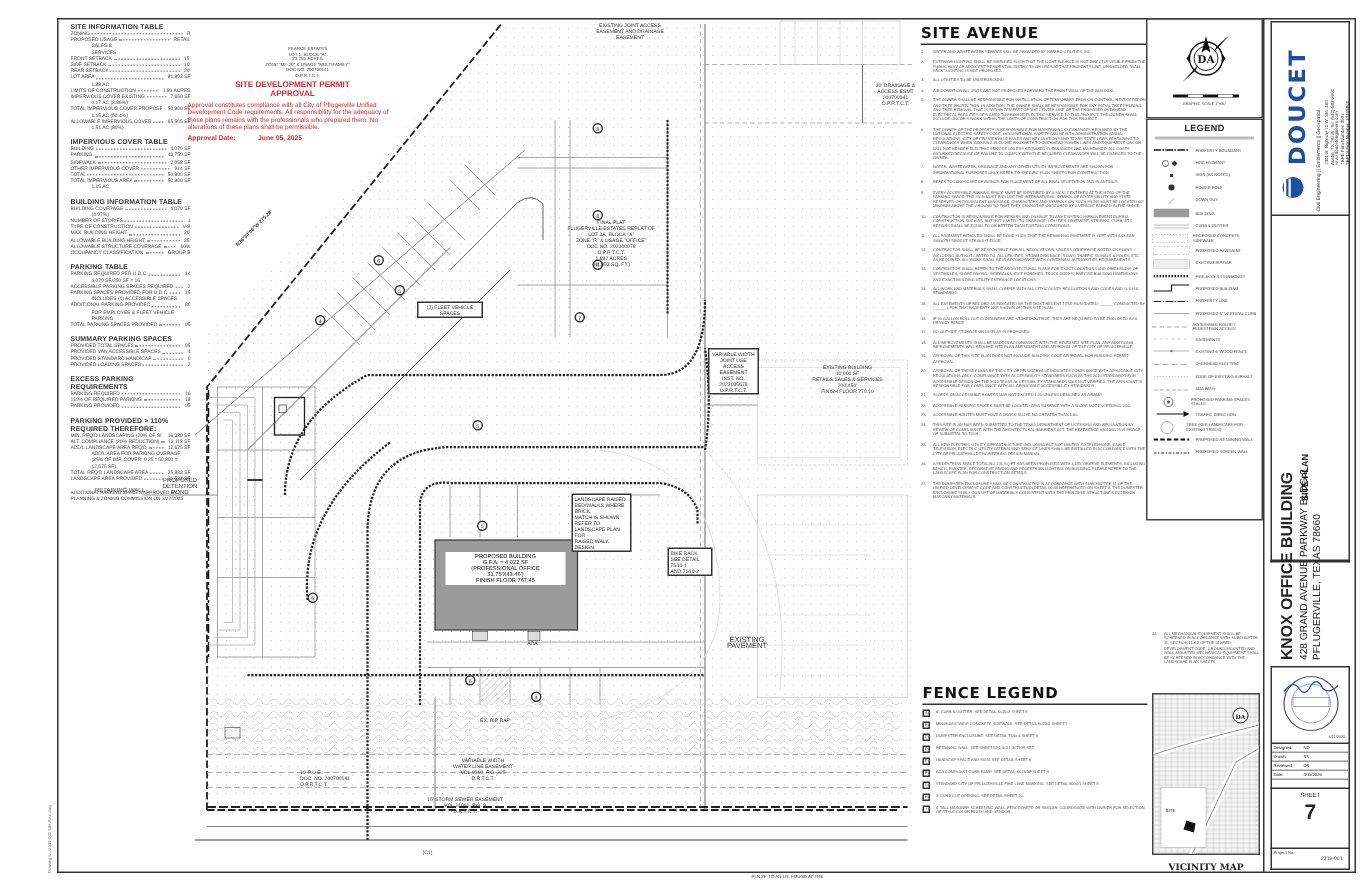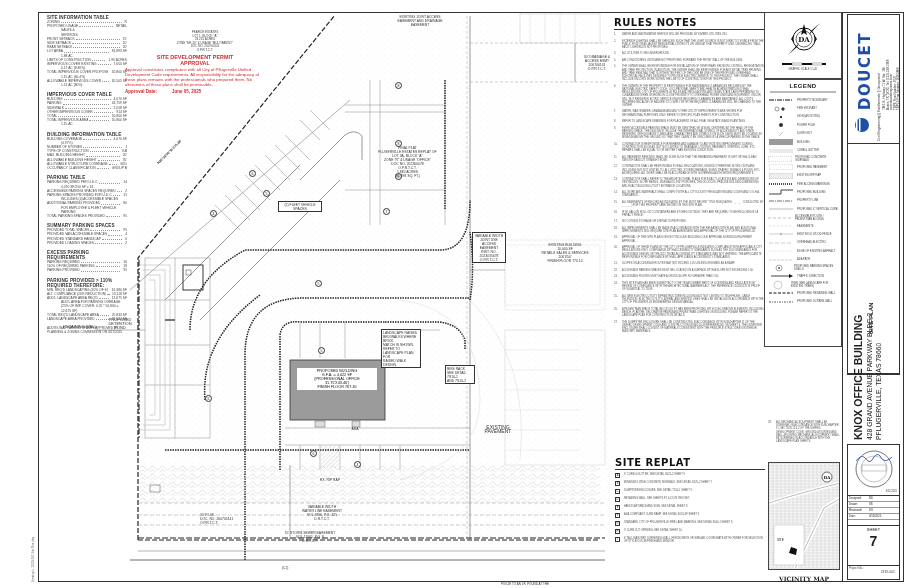--- a/index.html
+++ b/index.html
@@ -538,21 +538,21 @@
 <div class="plan-label" id="stormEsmt" style="left:280px;top:531px;width:60px;">
     <div>15' STORM SEWER EASEMENT</div>
     <div>VOL.11061, P.G. 8</div>
     <div>D.R.T.C.T.</div>
   </div>
 <div class="plan-label" style="left:275px;top:566px;width:20px;">(C1)</div>
 <div class="plan-label" style="left:480px;top:582px;width:90px;font-size:3px;">Pl.N.2E TO AN I.R. FOUND AT THE</div>
 <div class="plan-label" style="left:348px;top:427px;width:14px;">ADA</div>
 
 <div class="site-notes">
-  <div class="hdr">RULES NOTES</div>
+  <div class="hdr">SITE AVENUE</div>
   <div id="notesList">
       <div class="note">
         <span class="n">1.</span>
         <span class="t">WATER AND WASTEWATER SERVICE WILL BE PROVIDED BY KIMBRO UTILITIES, INC.</span>
       </div>
       <div class="note">
         <span class="n">2.</span>
         <span class="t">EXTERIOR LIGHTING SHALL BE SHIELDED SUCH THAT THE LIGHT SOURCE IS NOT DIRECTLY VISIBLE FROM THE PUBLIC ROW OR ADJACENT RESIDENTIAL DISTRICTS OR USES AT THAT PROPERTY LINE. UNSHIELDED "WALL PACK" LIGHTING IS NOT PROPOSED.</span>
       </div>
       <div class="note">
@@ -652,21 +652,21 @@
         <span class="t">A PEDESTRIAN SPACE TOTALING 131 SQ FT HAS BEEN PROPOSED WITH 4 DECORATIVE ELEMENTS, INCLUDING BENCH, PLANTER, DECORATIVE PAVING AND PEDESTRIAN LIGHTING ON BUILDING. PLEASE REFER TO THE LANDSCAPE PLAN FOR CONSTRUCTION DETAILS.</span>
       </div>
       <div class="note">
         <span class="n">27.</span>
         <span class="t">THE DUMPSTER ENCLOSURE SHALL BE CONSTRUCTED IN ACCORDANCE WITH SUBCHAPTER 11 OF THE UNIFIED DEVELOPMENT CODE AND CONSTRUCTION DETAIL 00-48 REFERENCED ON SHEET 8. THE DUMPSTER ENCLOSURE SHALL CONSIST OF MATERIALS CONSISTENT WITH THE PRINCIPLE STRUCTURE'S EXTERIOR MASONRY MATERIALS.</span>
       </div>
     </div>
 </div>
 
 <div class="site-legend">
-  <div class="hdr">SITE REPLAT</div>
+  <div class="hdr">FENCE LEGEND</div>
   <div id="slList">
       <div class="sl-item">
         <span class="sl-box">A</span>
         <span class="sl-txt">6" CURB &amp; GUTTER. SEE DETAIL K025-2 SHEET 9</span>
       </div>
       <div class="sl-item">
         <span class="sl-box">B</span>
         <span class="sl-txt">MINIMUM 6' WIDE CONCRETE SIDEWALK. SEE DETAIL K025-2 SHEET 7</span>
       </div>
       <div class="sl-item">

